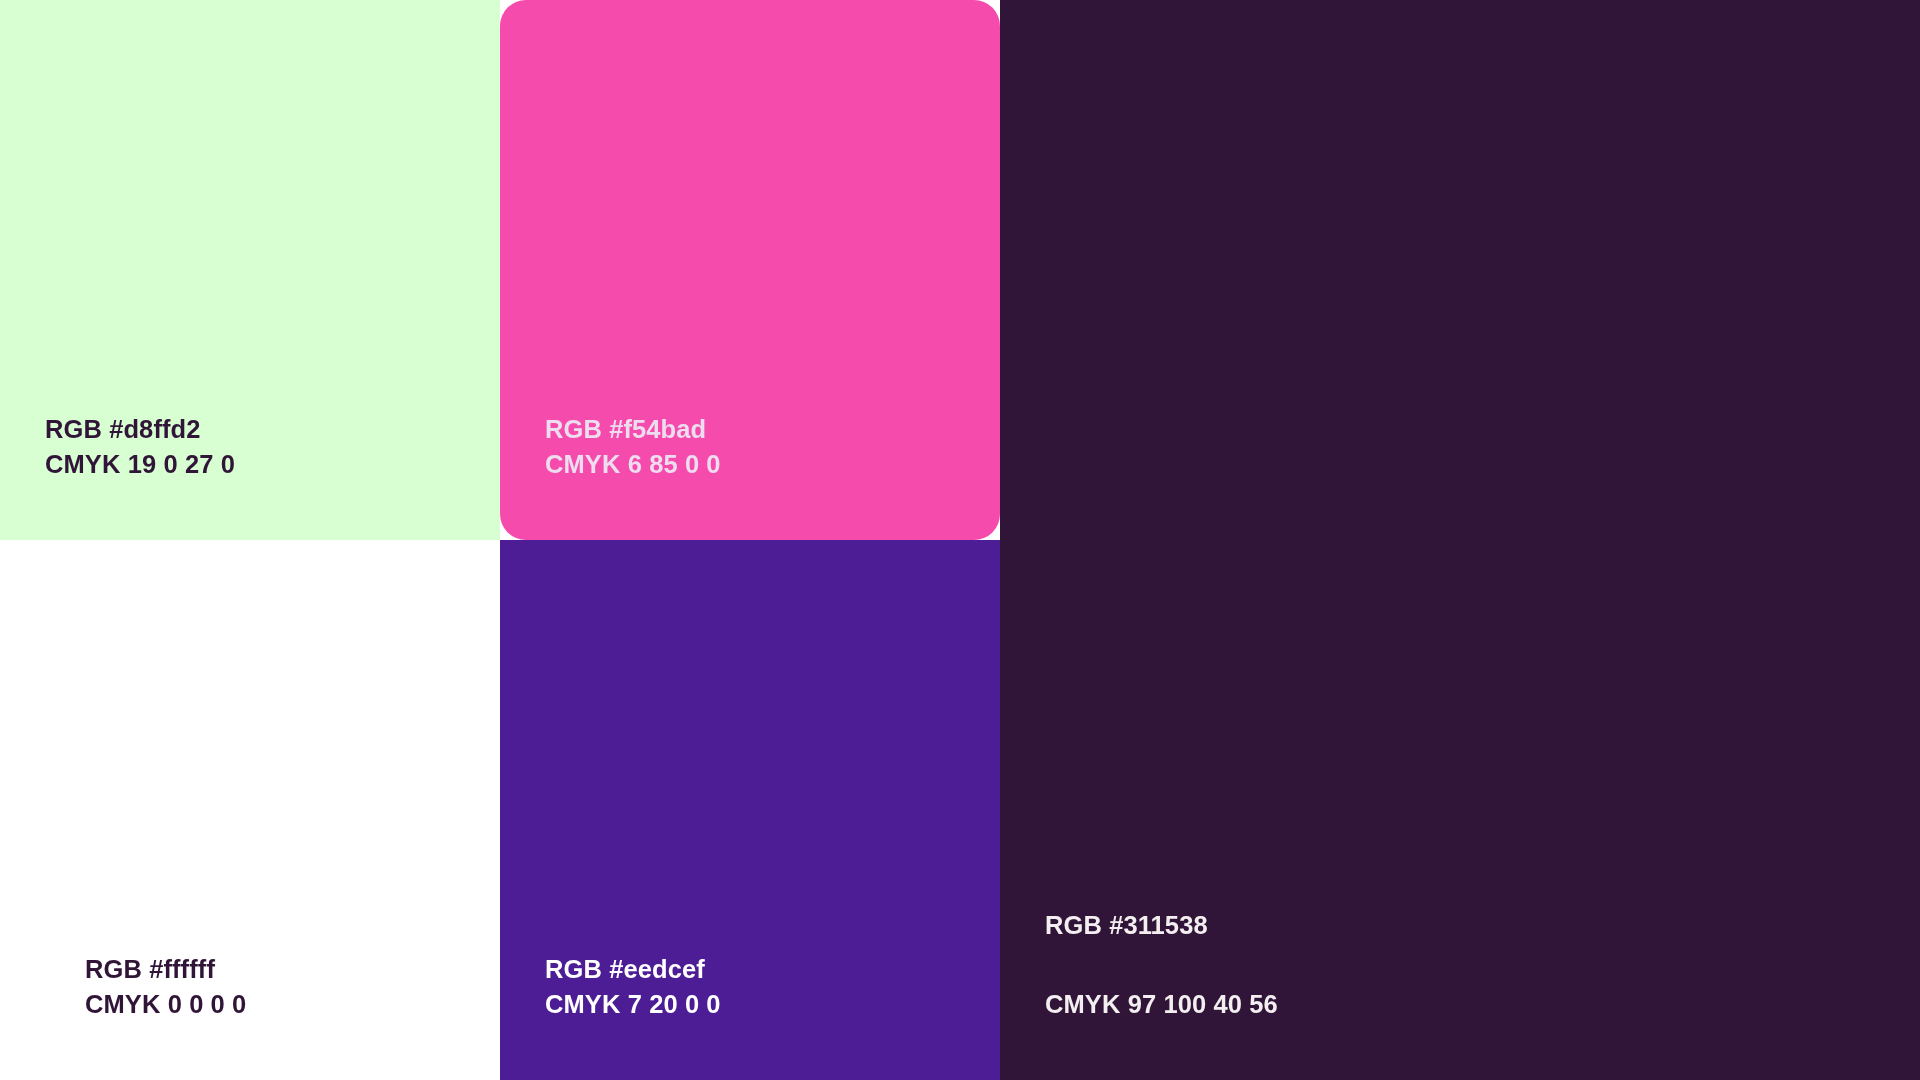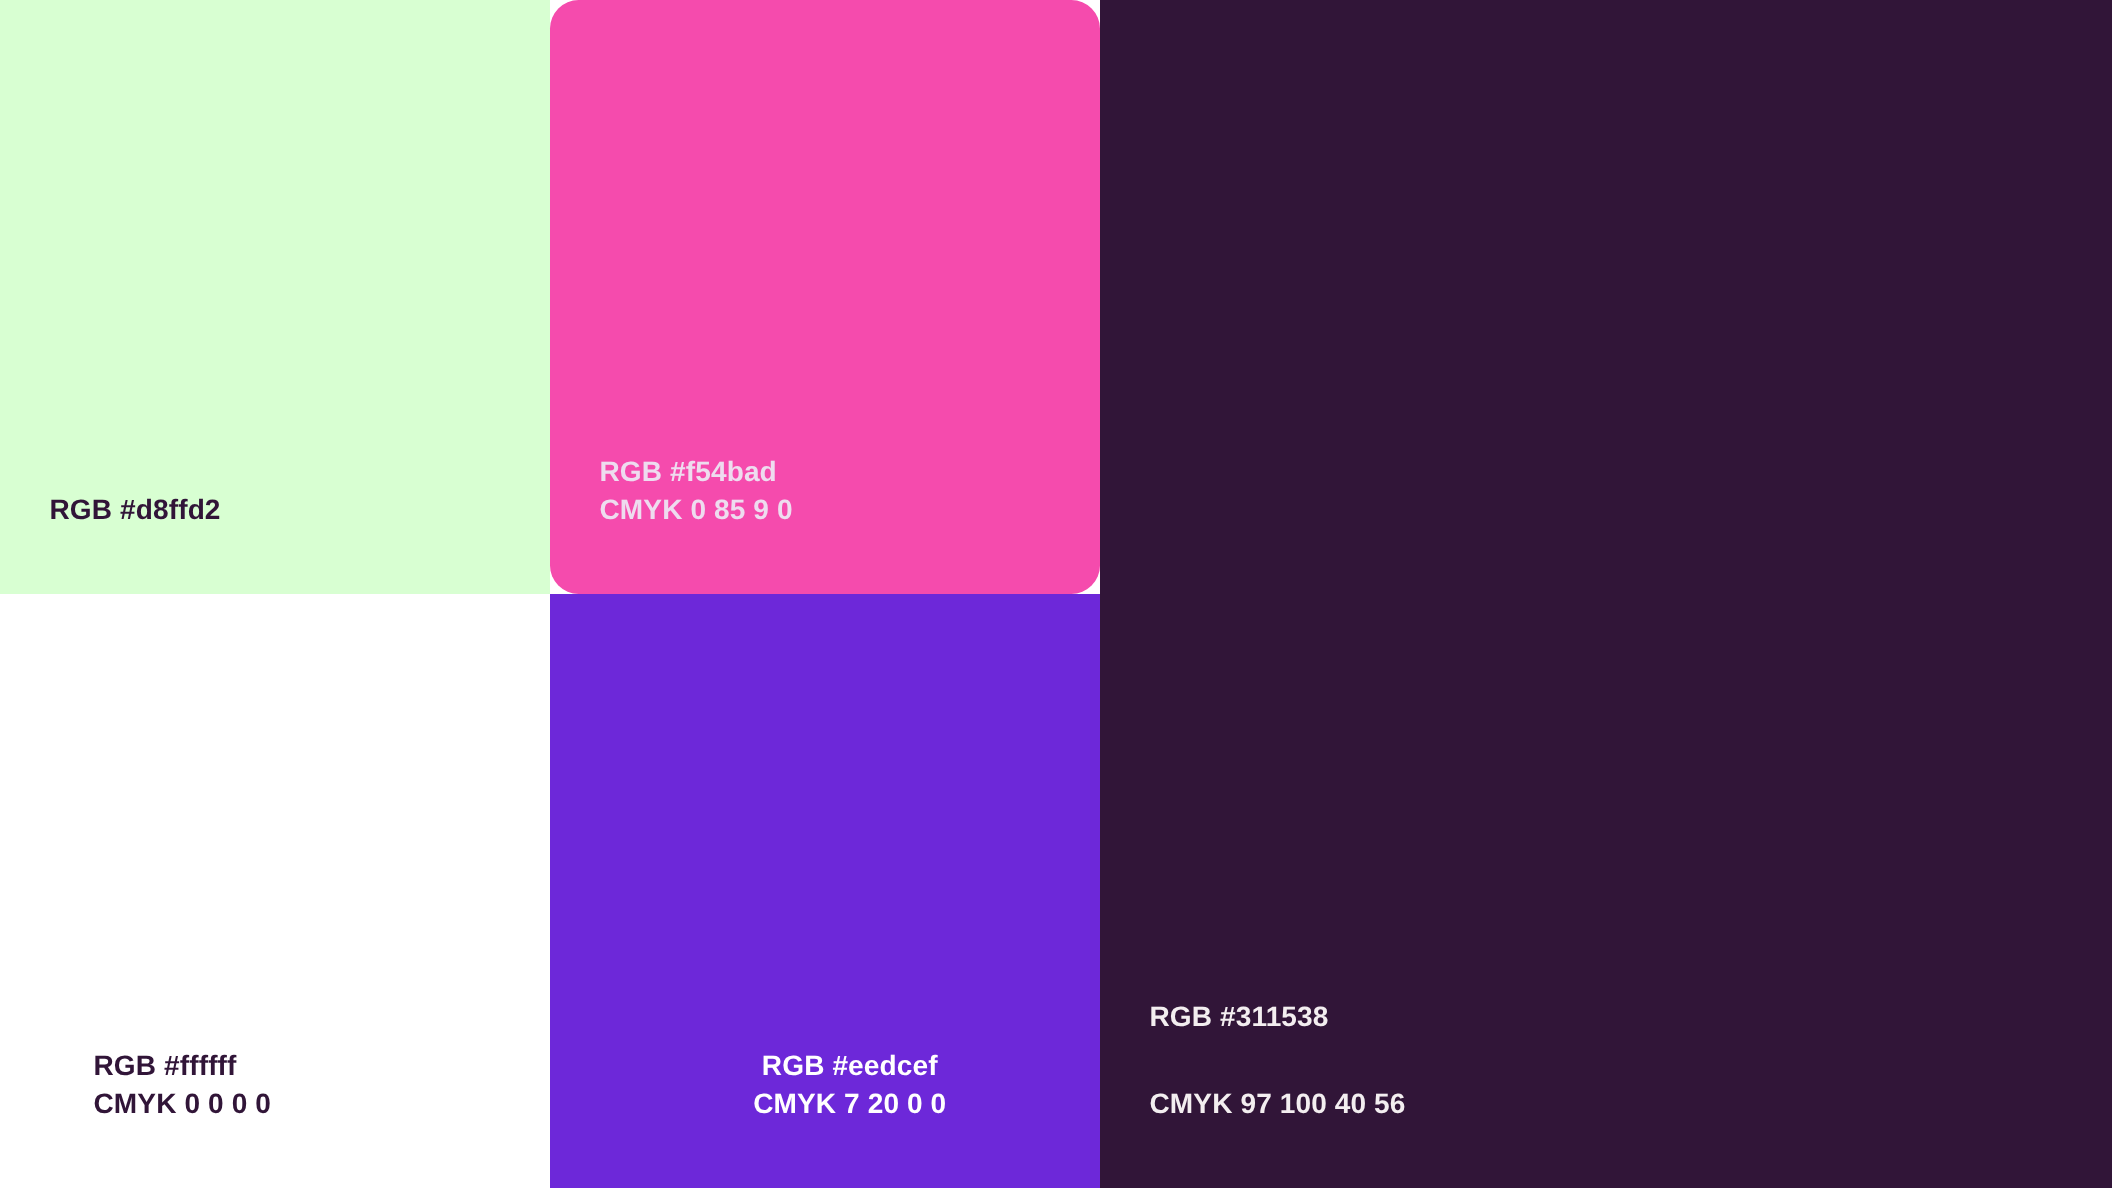--- a/index.html
+++ b/index.html
@@ -43,33 +43,34 @@
   #swatch-lavender { left: 500px;  top: 540px;  width: 500px;  height: 540px;  }
   #swatch-purple   { left: 1000px; top: 0px;    width: 920px;  height: 1080px; }
 </style>
 </head>
 <body>
 
 <div id="palette-grid">
 
   <div class="swatch" id="swatch-green" style="background-color: rgb(216, 255, 210); color: rgb(49, 21, 56);">
     <div class="swatch-line">RGB #d8ffd2</div>
+    <div class="swatch-line">CMYK 19 0 27 0</div>
   </div>
 
   <div class="swatch" id="swatch-pink" style="background-color: rgb(245, 75, 173); color: rgb(238, 220, 239); border-radius: 26px;">
     <div class="swatch-line">RGB #f54bad</div>
-    <div class="swatch-line">CMYK 0 85 9 0</div>
+    <div class="swatch-line">CMYK 6 85 0 0</div>
   </div>
 
   <div class="swatch" id="swatch-white" style="background-color: rgb(255, 255, 255); color: rgb(49, 21, 56); margin-left: 40px;">
     <div class="swatch-line">RGB #ffffff</div>
     <div class="swatch-line">CMYK 0 0 0 0</div>
   </div>
 
-  <div class="swatch" id="swatch-lavender" style="background-color: #6d28d9; color: rgb(255, 255, 255); align-items: center;">
+  <div class="swatch" id="swatch-lavender" style="background-color: #4c1d95; color: rgb(255, 255, 255);">
     <div class="swatch-line">RGB #eedcef</div>
     <div class="swatch-line">CMYK 7 20 0 0</div>
   </div>
 
   <div class="swatch" id="swatch-purple" style="background-color: rgb(49, 21, 56); color: rgb(243, 238, 240); gap: 44px;">
     <div class="swatch-line">RGB #311538</div>
     <div class="swatch-line">CMYK 97 100 40 56</div>
   </div>
 
 </div>

